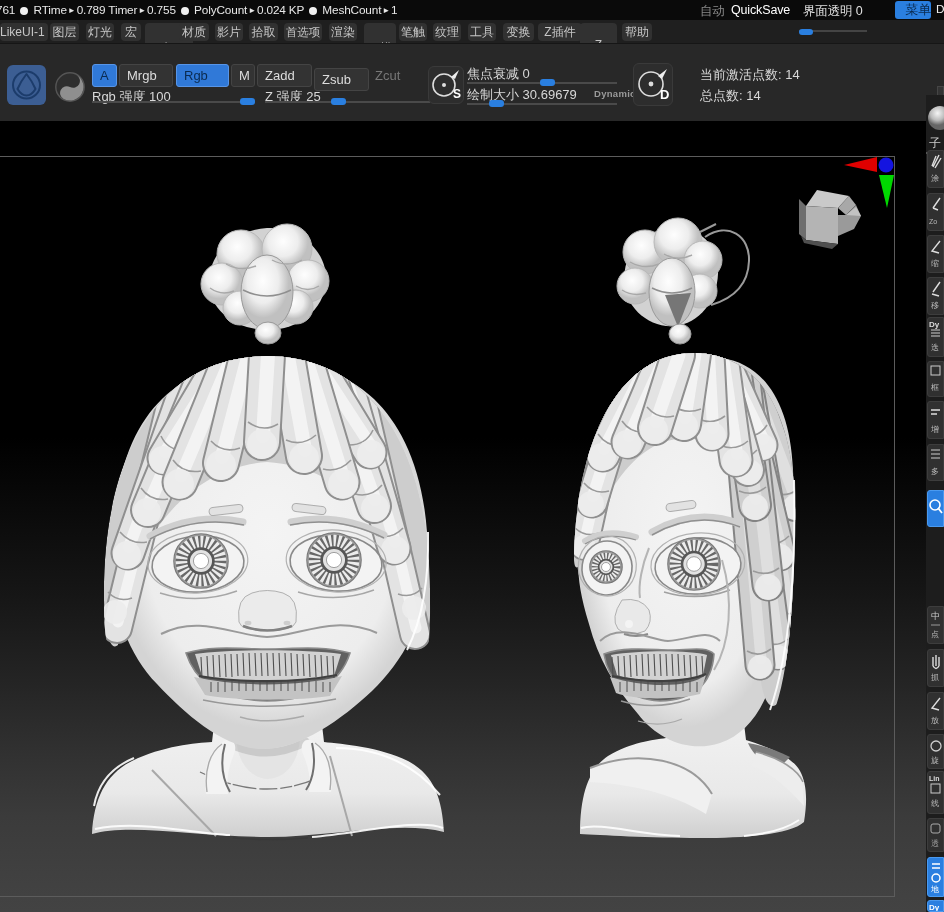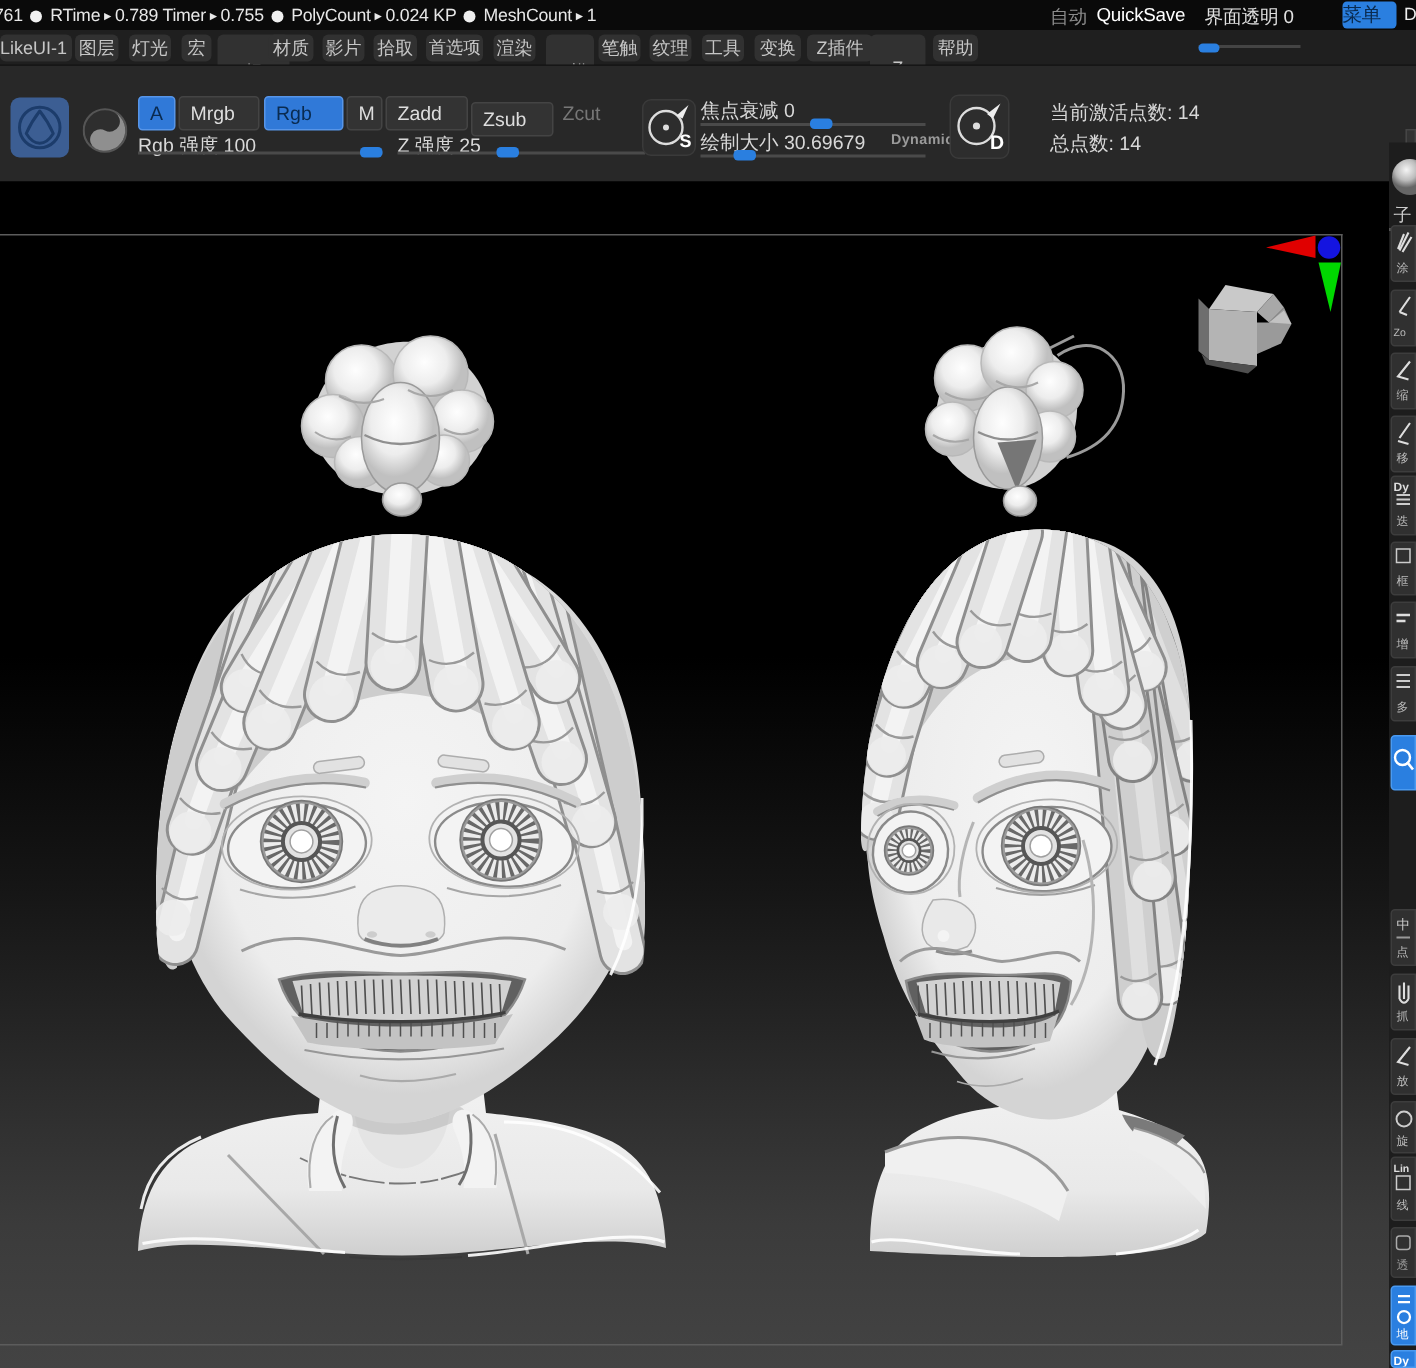--- a/index.html
+++ b/index.html
@@ -19,21 +19,21 @@
 .slider{position:absolute;height:2px;background:#4a4a4a}
 .handle{position:absolute;width:15px;height:7px;border-radius:3px;background:#2a7fe0}
 .lbl{position:absolute;color:#d8d8d8;font-size:13px;white-space:nowrap}
 </style></head>
 <body>
 <div id="topbar">
  <div class="abs" style="left:-4px;top:3px">761 <span class="white-dot"></span> RTime<span class="tri">►</span>0.789 Timer<span class="tri">►</span>0.755 <span class="white-dot"></span> PolyCount<span class="tri">►</span>0.024 KP <span class="white-dot"></span> MeshCount<span class="tri">►</span>1</div>
  <div class="abs" style="left:700px;top:3px;color:#8a8a8a;font-size:12.5px">自动</div>
  <div class="abs" style="left:731px;top:3px;color:#ffffff;font-size:12.5px">QuickSave</div>
  <div class="abs" style="left:803px;top:3px;color:#e0e0e0;font-size:12.5px">界面透明 0</div>
- <div class="abs" style="left:895px;top:1px;width:36px;height:18px;background:#2a7fe0;border-radius:3px;color:#0a2b50;font-size:13px;text-align:left;line-height:18px">菜单</div>
+ <div class="abs" style="left:895px;top:1px;width:36px;height:18px;background:#2a7fe0;border-radius:3px;color:#0a2b50;font-size:13px;text-align:right;line-height:18px">菜单</div>
  <div class="abs" style="left:936px;top:2px;color:#f0f0f0">D</div>
 </div>
 <div id="menurow">
  <div class="tab" style="left:0;width:48px;padding:0;text-align:left">LikeUI-1</div>
  <div class="tab" style="left:50px;width:29px;padding:0">图层</div>
  <div class="tab" style="left:86px;width:28px;padding:0">灯光</div>
  <div class="tab" style="left:121px;width:20px;padding:0">宏</div>
  <div class="tab" style="left:145px;width:48px;padding:16px">标记</div>
  <div class="tab" style="left:179px;width:30px;padding:0">材质</div>
  <div class="tab" style="left:215px;width:28px;padding:0">影片</div>

